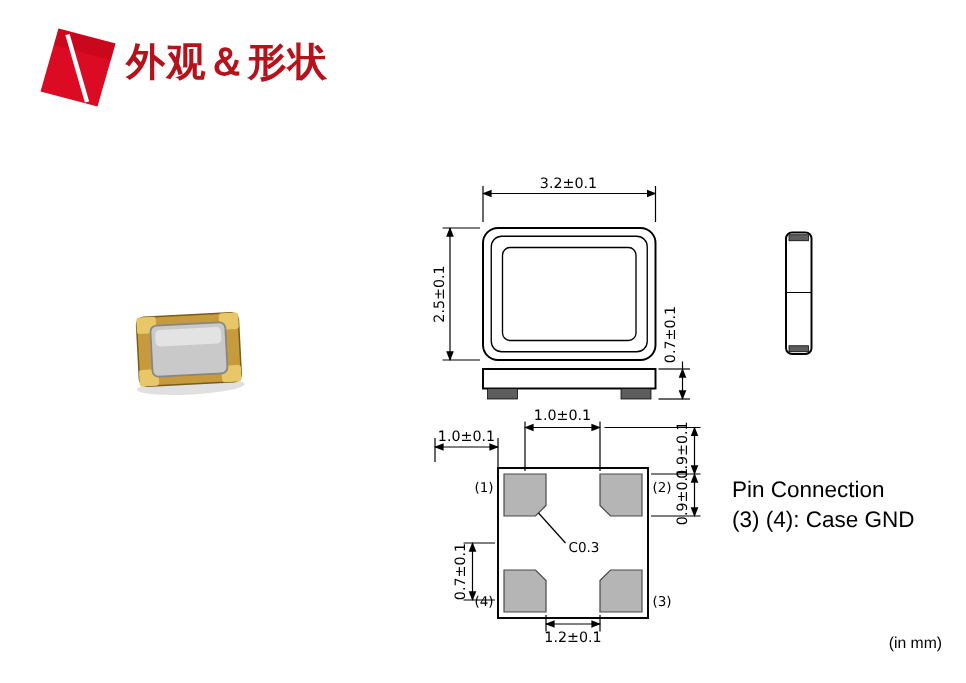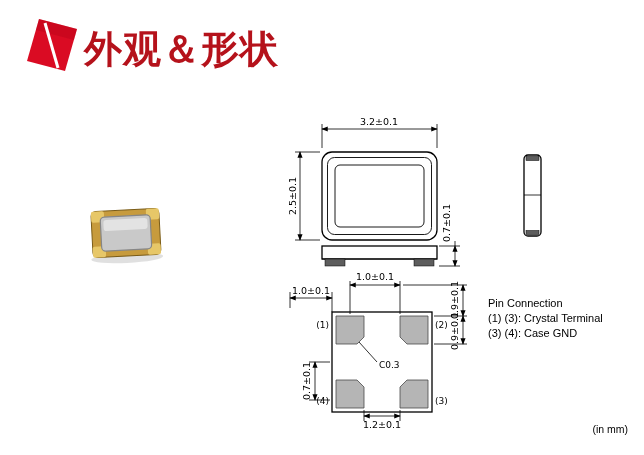--- a/index.html
+++ b/index.html
@@ -3,26 +3,26 @@
 <meta charset="utf-8">
 <style>
   html,body{margin:0;padding:0;}
   body{
     width:644px;height:455px;position:relative;background:#ffffff;
     font-family:"Liberation Sans","DejaVu Sans",sans-serif;color:#000;overflow:hidden;
   }
   .abs{position:absolute;}
   #page-title{
     position:absolute;left:84px;top:24px;margin:0;
-    font-size:38px;font-weight:bold;color:#b5121b;letter-spacing:1px;
+    font-size:26px;font-weight:bold;color:#b5121b;letter-spacing:1px;
     font-family:"DejaVu Sans","Liberation Sans",sans-serif;
   }
   #pin-connection{
-    position:absolute;left:488px;top:296px;width:140px;
-    font-size:11px;line-height:1.35;color:#000;
+    position:absolute;left:488px;top:317px;width:140px;
+    font-size:15px;line-height:1.35;color:#000;
   }
   #units-note{
     position:absolute;right:16px;top:423px;font-size:10.5px;color:#000;
   }
   svg text{font-family:"DejaVu Sans","Liberation Sans",sans-serif;fill:#000;}
   .dim{font-size:9.5px;}
   .pin{font-size:9px;}
   .obj{fill:#fff;stroke:#000;stroke-width:1.3;}
   .obj2{fill:none;stroke:#000;stroke-width:0.9;}
   .thin{stroke:#000;stroke-width:0.8;fill:none;}
@@ -160,17 +160,16 @@
       <line class="thin" x1="79" y1="300" x2="79" y2="311"></line>
       <line class="thin" x1="115" y1="300" x2="115" y2="311"></line>
       <line class="thin" x1="79" y1="306" x2="115" y2="306" marker-start="url(#arr)" marker-end="url(#arr)"></line>
       <text class="dim" x="97" y="318" text-anchor="middle">1.2±0.1</text>
     </g>
   </g>
 </svg>
 
 <div id="pin-connection">
   <div>Pin Connection</div>
-  <div>(1) (3): Crystal Terminal</div>
   <div>(3) (4): Case GND</div>
 </div>
 
 <div id="units-note">(in mm)</div>
 
 </body></html>

